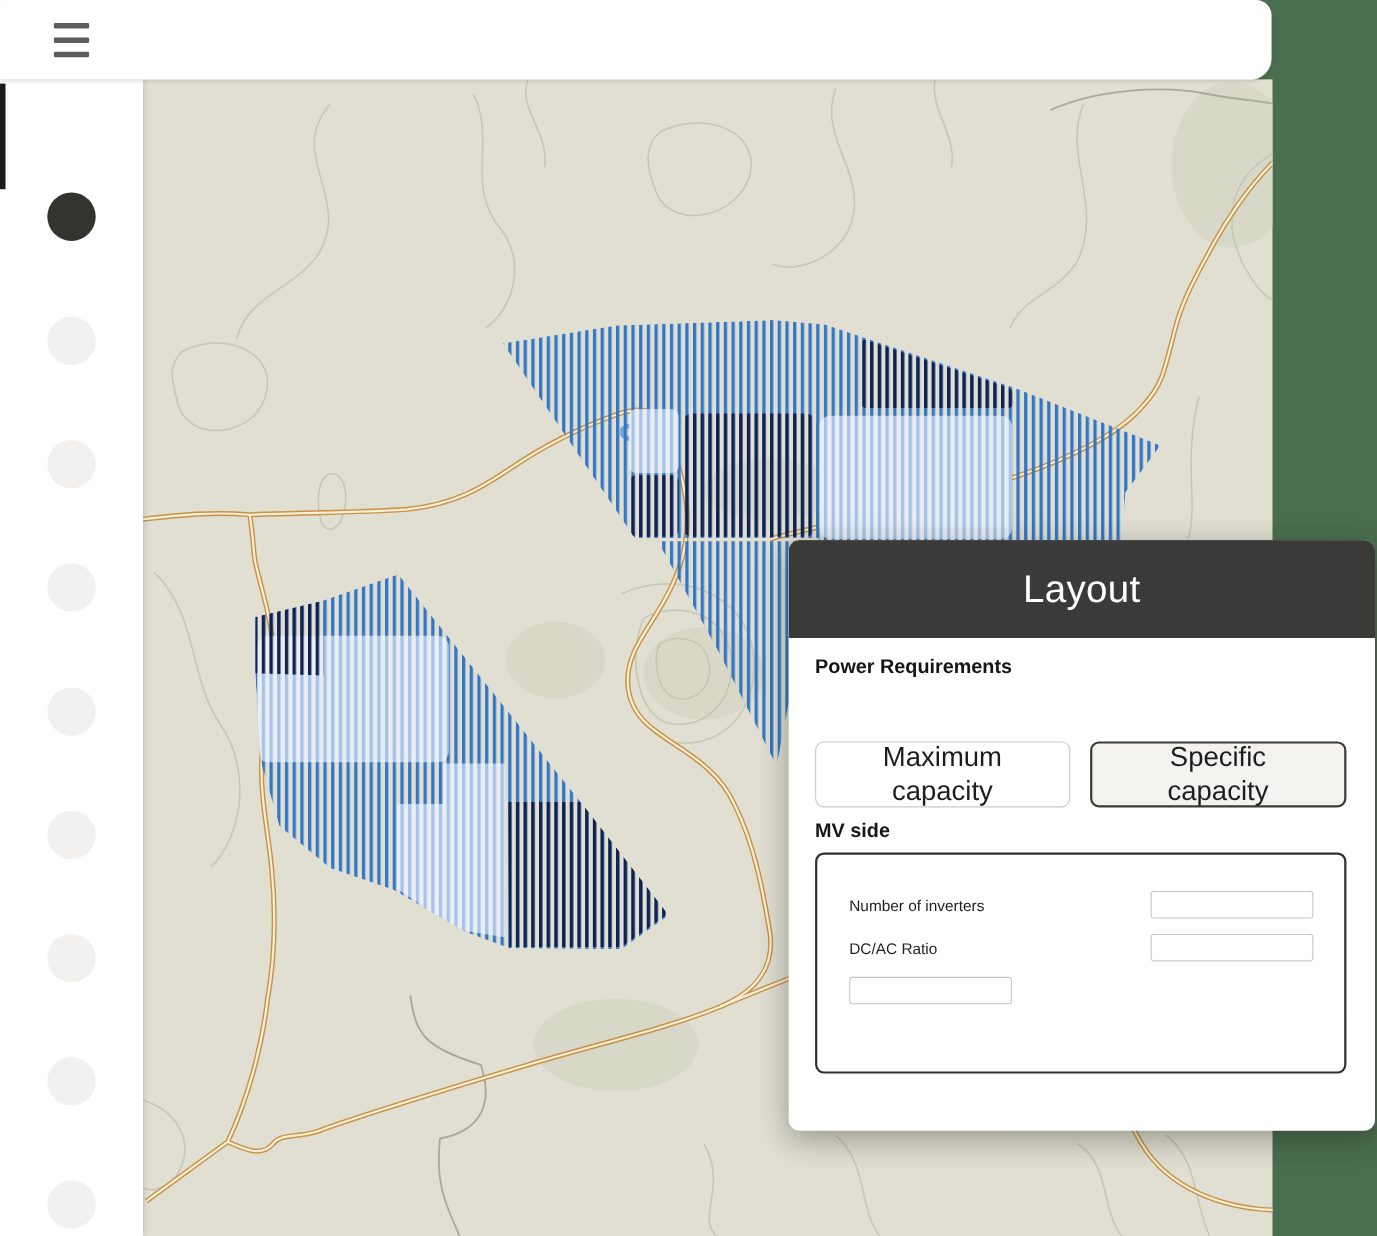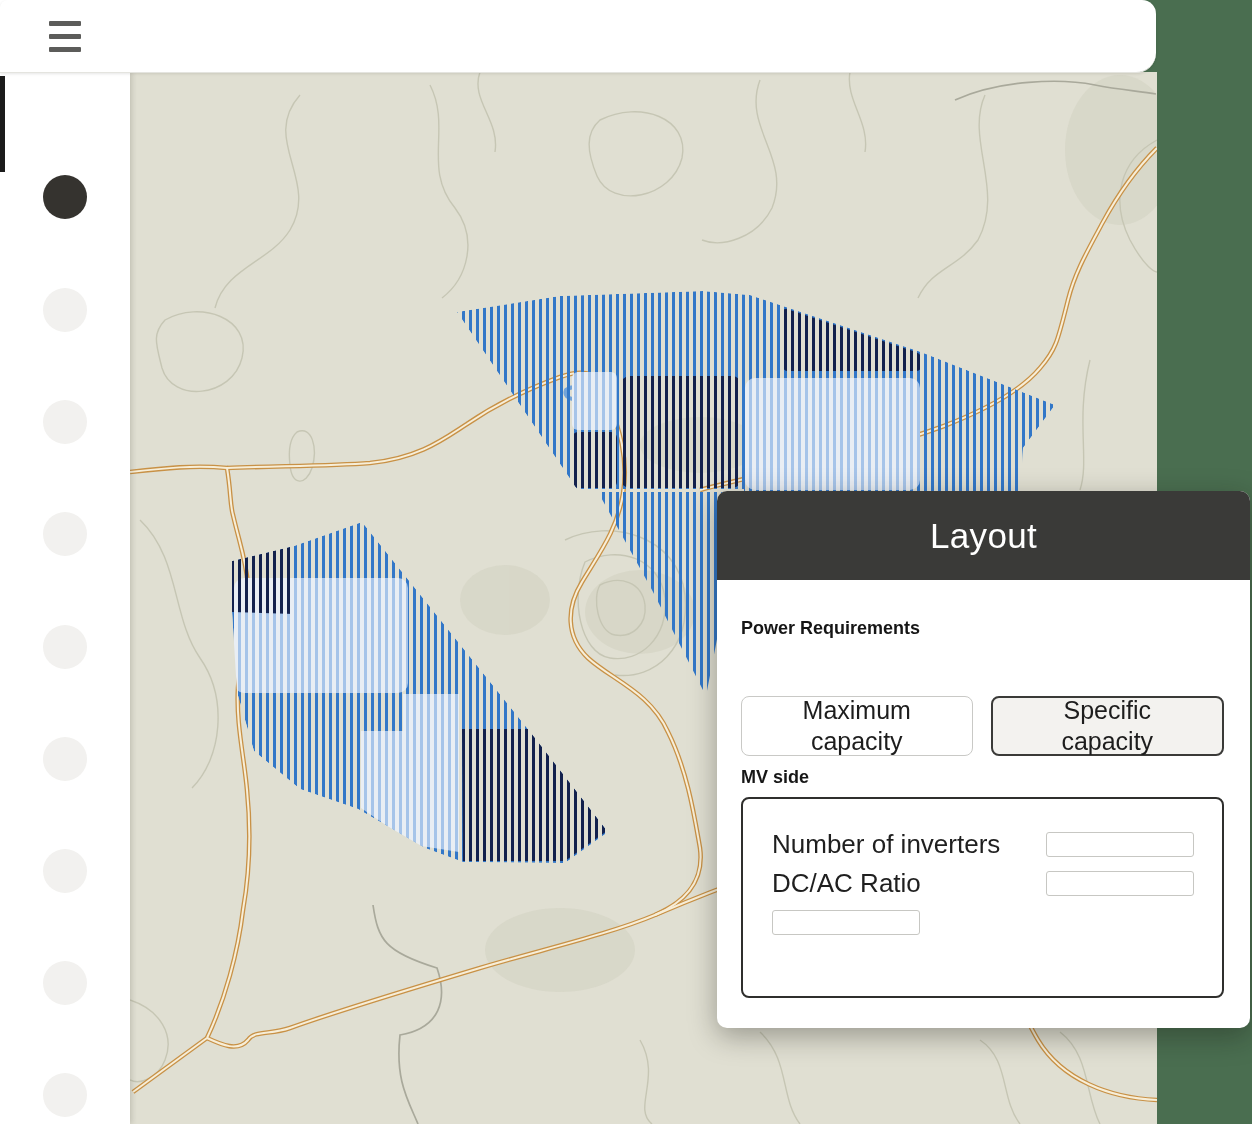--- a/index.html
+++ b/index.html
@@ -20,30 +20,30 @@
           border-radius:8px 14px 20px 0;border-bottom:1px solid #e4e4df;
           box-shadow:0 1px 3px rgba(0,0,0,.10);}
   .burger{position:absolute;left:49px;top:21px;width:32px;height:31px;display:flex;flex-direction:column;
           justify-content:space-between;cursor:pointer;}
   .burger span{display:block;height:5px;width:100%;background:#5c5c5a;border-radius:1px;}
 
   .panel{position:absolute;left:717px;top:491px;width:533px;height:537px;background:#fff;z-index:4;
          border-radius:10px;box-shadow:0 8px 28px rgba(20,20,15,.35);overflow:hidden;}
   .panel-header{height:89px;display:flex;align-items:center;justify-content:center;}
   .panel-title{color:#fff;font-size:35px;font-weight:500;letter-spacing:.3px;}
-  .panel-body{padding:38px 26px 0 24px;}
+  .panel-body{padding:16px 26px 0 24px;}
   .group-label{font-size:18px;font-weight:700;color:#161616;margin-bottom:9px;}
   .btn-row{display:flex;gap:18px;height:108px;margin-bottom:11px;}
   .cap-btn{flex:1;border-radius:8px;display:flex;align-items:center;justify-content:center;text-align:center;
            font-size:25px;line-height:1.26;color:#1d1d1d;background:#fff;border:1px solid #c9c9c6;cursor:pointer;
            padding:0 28px;margin-top:48px;}
   .cap-btn.selected{background:#f3f2ef;border:2px solid #3a3a38;}
   .mv-box{height:201px;border:2px solid #2f2f2d;border-radius:8px;padding:26px 28px 0 29px;}
   .mv-row{display:flex;align-items:center;height:39px;}
-  .mv-row .lbl{flex:1;font-size:26px;color:#1f1f1f;}
+  .mv-row .lbl{flex:1;font-size:14px;color:#1f1f1f;}
   .mv-row input{width:148px;height:25px;border:1px solid #c7c7c3;border-radius:3px;background:#fff;
                 font-size:15px;padding:0 6px;color:#222;outline:none;}
 </style>
 </head>
 <body>
 
 <div class="stage">
 
   <div class="green-strip" style="background-color: rgb(74, 110, 80);"></div>
 

